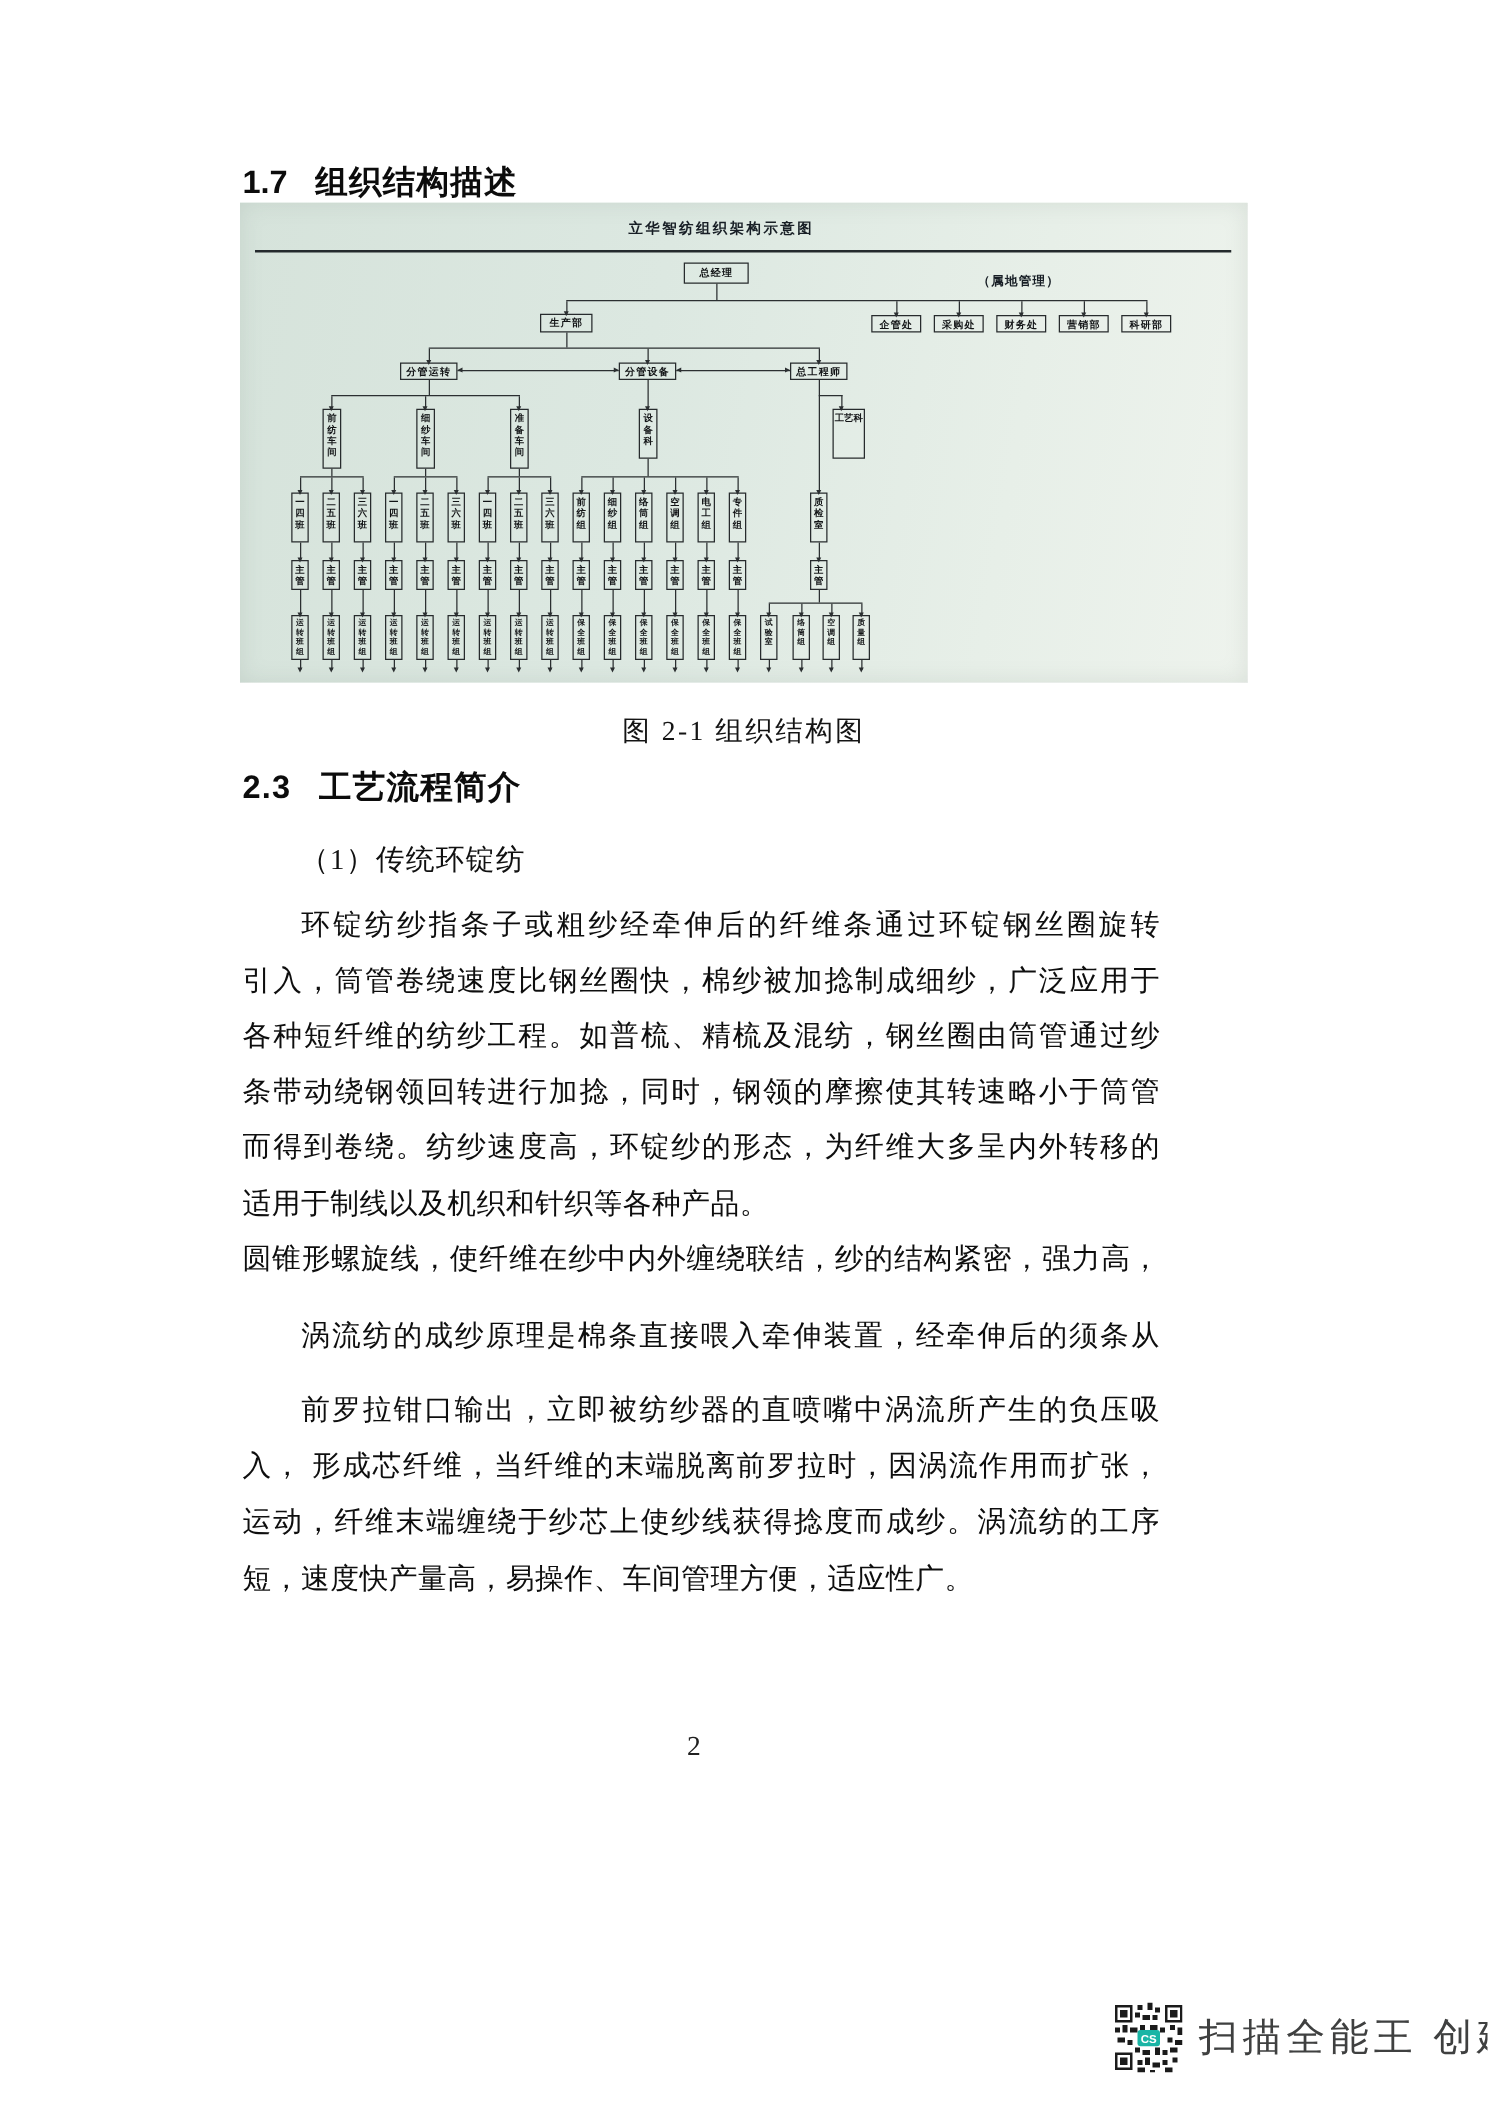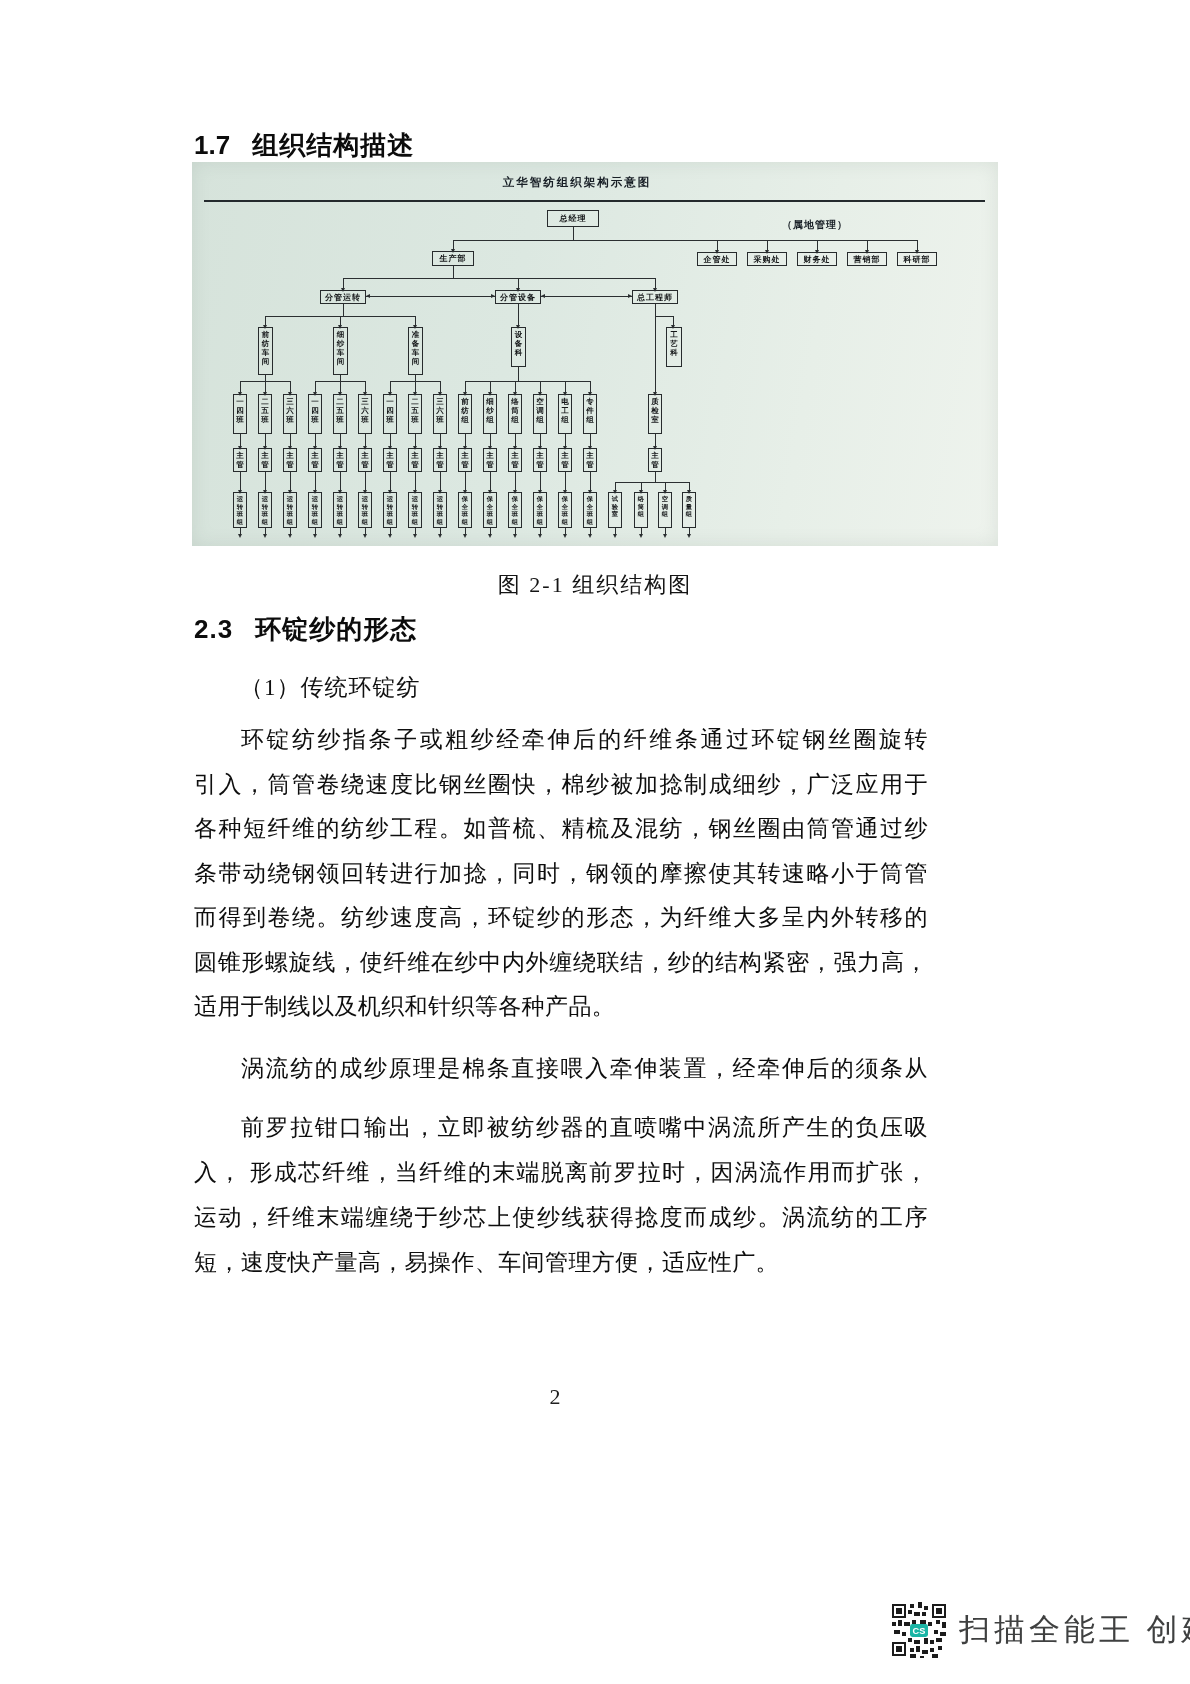--- a/index.html
+++ b/index.html
@@ -85,21 +85,21 @@
     <div class="node h" style="left: 605px; top: 90px; width: 40px; height: 14px;">财务处</div>
     <div class="node h" style="left: 655px; top: 90px; width: 40px; height: 14px;">营销部</div>
     <div class="node h" style="left: 705px; top: 90px; width: 40px; height: 14px;">科研部</div>
     <div class="node h" style="left: 128px; top: 128px; width: 46px; height: 14px;">分管运转</div>
     <div class="node h" style="left: 303px; top: 128px; width: 46px; height: 14px;">分管设备</div>
     <div class="node h" style="left: 440px; top: 128px; width: 46px; height: 14px;">总工程师</div>
     <div class="node v" style="left: 66px; top: 165px; width: 15px; height: 48px;">前纺车间</div>
     <div class="node v" style="left: 141px; top: 165px; width: 15px; height: 48px;">细纱车间</div>
     <div class="node v" style="left: 216px; top: 165px; width: 15px; height: 48px;">准备车间</div>
     <div class="node v" style="left: 319px; top: 165px; width: 15px; height: 40px;">设备科</div>
-    <div class="node v" style="left: 474px; top: 165px; width: 16px; height: 40px;">工艺科</div>
+    <div class="node v" style="left: 474px; top: 165px; width: 26px; height: 40px;">工艺科</div>
     <div class="node v" style="left: 41px; top: 232px; width: 14px; height: 40px;">一四班</div>
     <div class="node v" style="left: 66px; top: 232px; width: 14px; height: 40px;">二五班</div>
     <div class="node v" style="left: 91px; top: 232px; width: 14px; height: 40px;">三六班</div>
     <div class="node v" style="left: 116px; top: 232px; width: 14px; height: 40px;">一四班</div>
     <div class="node v" style="left: 141px; top: 232px; width: 14px; height: 40px;">二五班</div>
     <div class="node v" style="left: 166px; top: 232px; width: 14px; height: 40px;">三六班</div>
     <div class="node v" style="left: 191px; top: 232px; width: 14px; height: 40px;">一四班</div>
     <div class="node v" style="left: 216px; top: 232px; width: 14px; height: 40px;">二五班</div>
     <div class="node v" style="left: 241px; top: 232px; width: 14px; height: 40px;">三六班</div>
     <div class="node v" style="left: 266px; top: 232px; width: 14px; height: 40px;">前纺组</div>
@@ -334,32 +334,32 @@
     <div class="cline" style="left: 497px; top: 321px; width: 1px; height: 9px;"></div>
     <div class="ad" style="left: 494.9px; top: 328px; width: 0px; height: 0px;"></div>
     <div class="cline" style="left: 497px; top: 366px; width: 1px; height: 8px;"></div>
     <div class="ad" style="left: 494.9px; top: 372px; width: 0px; height: 0px;"></div>
   </div>
 
 <div class="caption">图 2-1  组织结构图</div>
 
 <div id="textflow">
   <div class="h23">
-    <span class="num">2.3</span><span>环锭纱的形态</span>
+    <span class="num">2.3</span><span>工艺流程简介</span>
   </div>
   <div id="subsections">
       <div class="subhead mt-sub1">（1）传统环锭纺</div>
       <div class="para p1 mt-para1">
         <div class="ln i">环锭纺纱指条子或粗纱经牵伸后的纤维条通过环锭钢丝圈旋转</div>
         <div class="ln">引入，筒管卷绕速度比钢丝圈快，棉纱被加捻制成细纱，广泛应用于</div>
         <div class="ln">各种短纤维的纺纱工程。如普梳、精梳及混纺，钢丝圈由筒管通过纱</div>
         <div class="ln">条带动绕钢领回转进行加捻，同时，钢领的摩擦使其转速略小于筒管</div>
         <div class="ln">而得到卷绕。纺纱速度高，环锭纱的形态，为纤维大多呈内外转移的</div>
+        <div class="ln l">适用于制线以及机织和针织等各种产品。</div>
         <div class="ln">圆锥形螺旋线，使纤维在纱中内外缠绕联结，纱的结构紧密，强力高，</div>
-        <div class="ln l">适用于制线以及机织和针织等各种产品。</div>
       </div>
       <div class="para p2 mt-para2a">
         <div class="ln i">涡流纺的成纱原理是棉条直接喂入牵伸装置，经牵伸后的须条从</div>
       </div>
       <div class="para p2 mt-para2b">
         <div class="ln i">前罗拉钳口输出，立即被纺纱器的直喷嘴中涡流所产生的负压吸</div>
         <div class="ln">入， 形成芯纤维，当纤维的末端脱离前罗拉时，因涡流作用而扩张，</div>
         <div class="ln">运动，纤维末端缠绕于纱芯上使纱线获得捻度而成纱。涡流纺的工序</div>
         <div class="ln l">短，速度快产量高，易操作、车间管理方便，适应性广。</div>
       </div>

